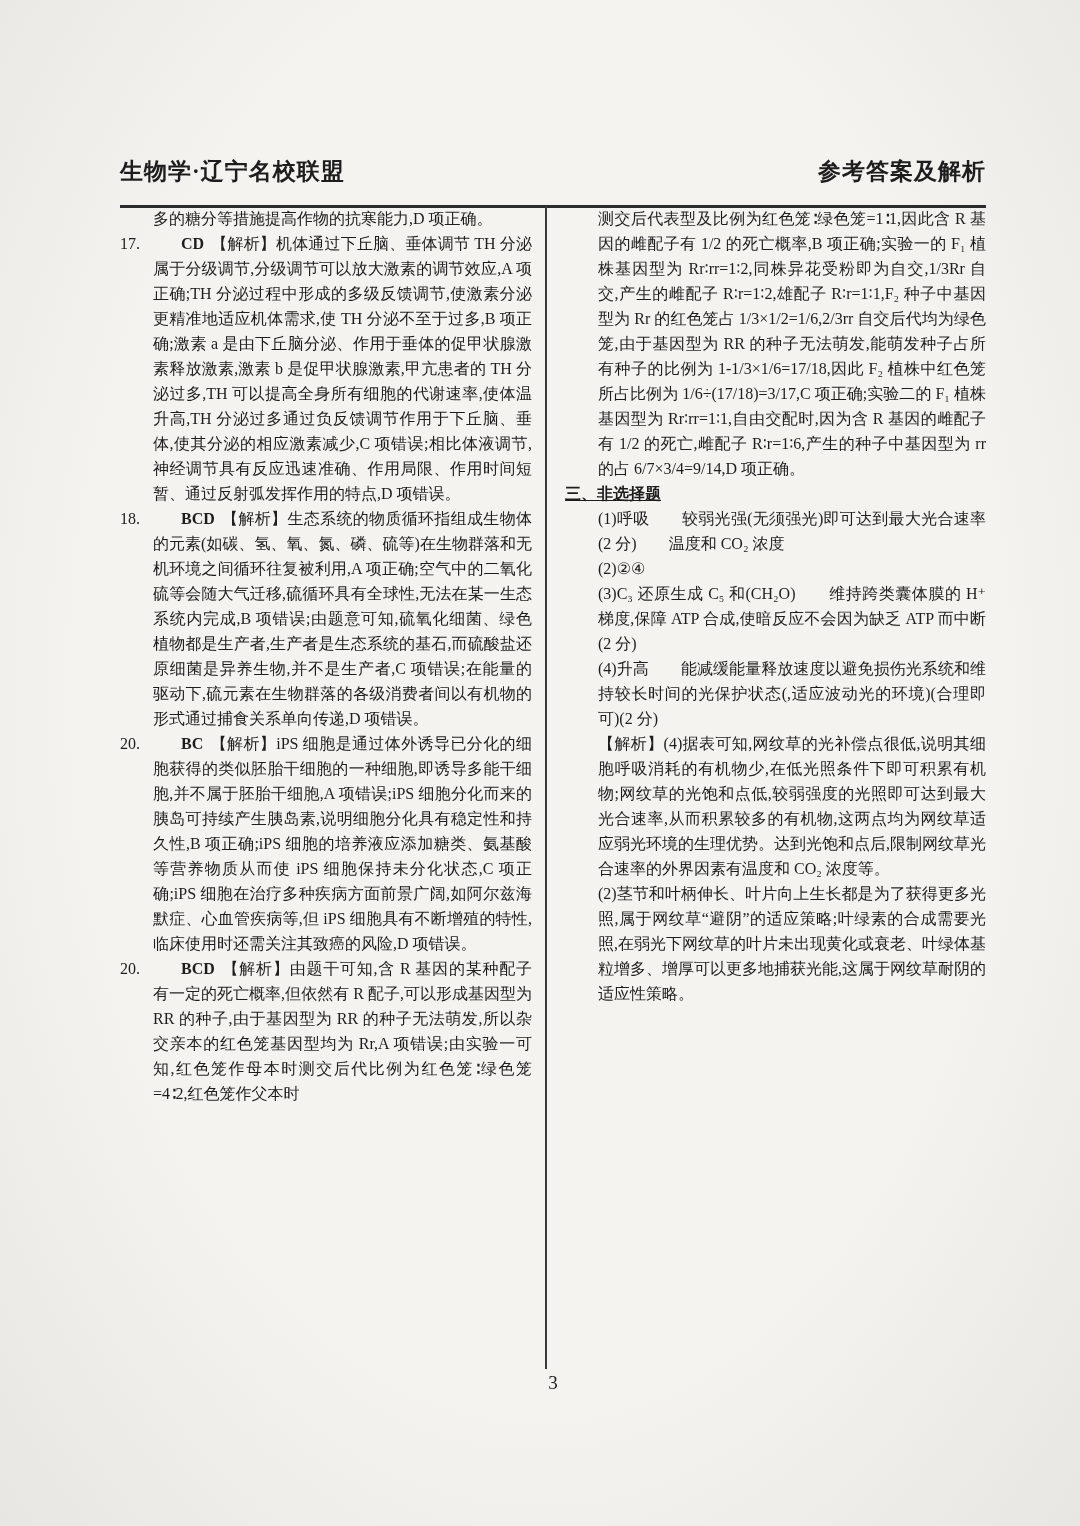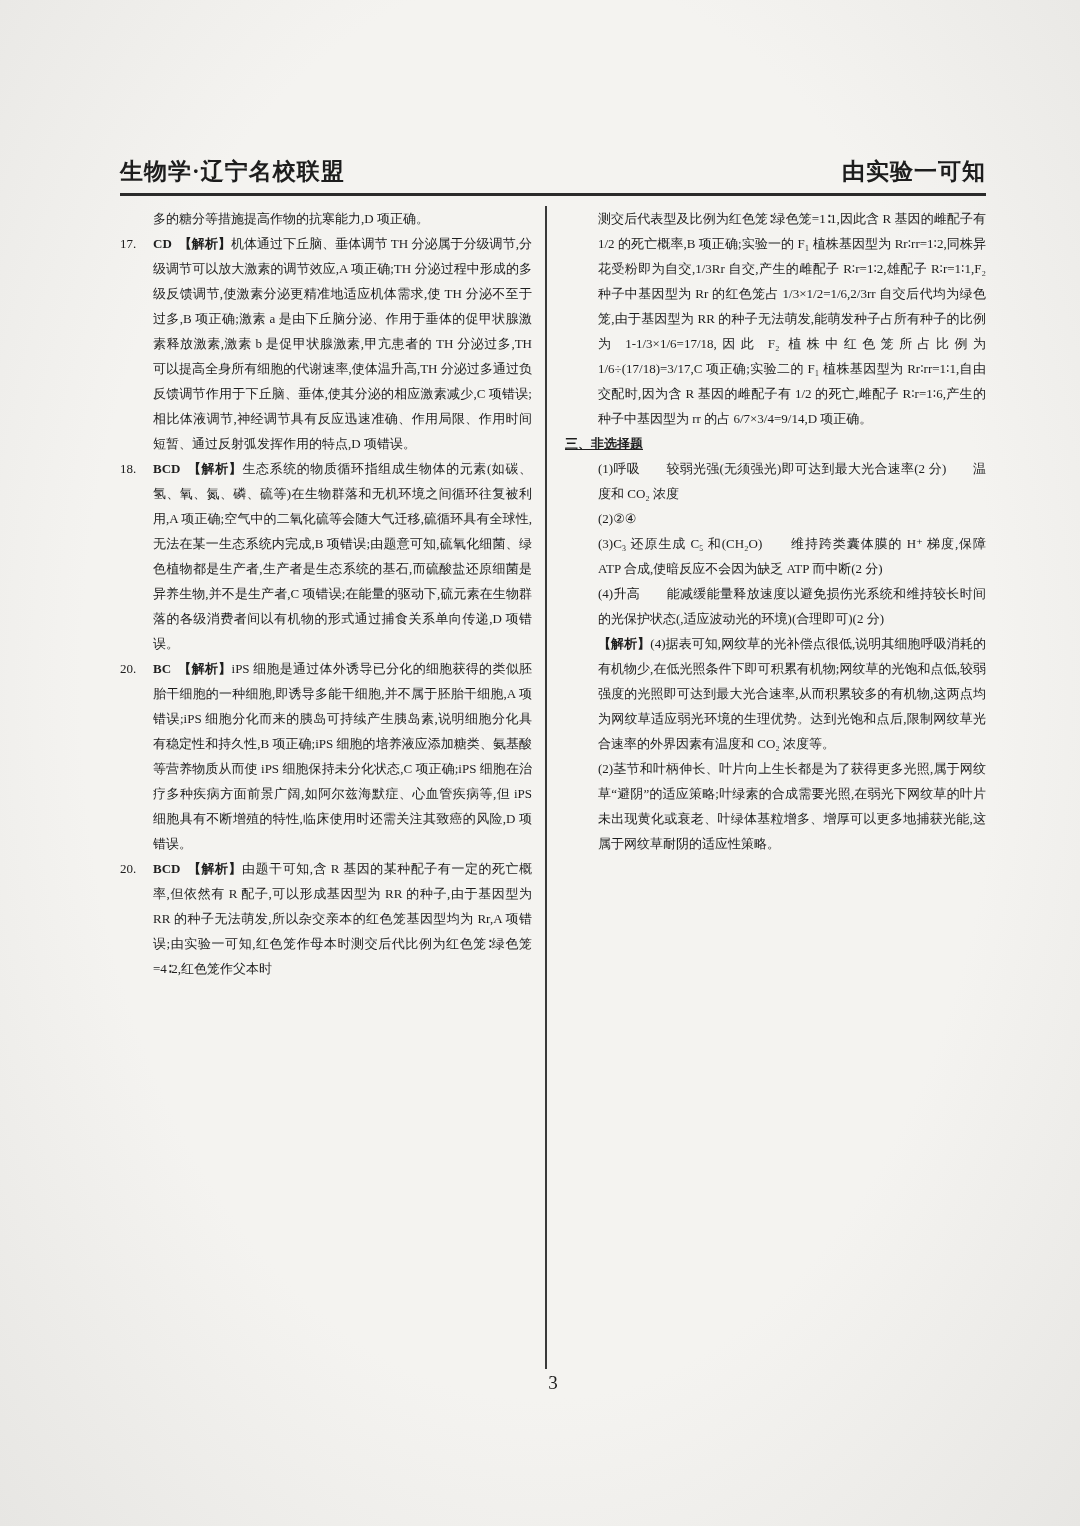--- a/index.html
+++ b/index.html
@@ -9,52 +9,52 @@
     font-family:"Liberation Serif","DejaVu Serif",serif;
   }
   .page{
     position:relative;width:1080px;height:1526px;
     background:radial-gradient(ellipse at 50% 45%, #f4f3f0 60%, #e7e6e3 100%);
     color:#1d1d1d;overflow:hidden;
   }
   .header{
     position:absolute;left:120px;top:156px;width:866px;
     display:flex;justify-content:space-between;align-items:flex-end;
-    border-bottom:3px solid #2b2b2b;padding-bottom:6px;
+    border-bottom:3px solid #2b2b2b;padding-bottom:18px;
     font-size:23px;font-weight:bold;letter-spacing:1px;
   }
   .content{
     position:absolute;left:120px;top:206px;width:866px;
     display:flex;align-items:flex-start;
-    font-size:13px;line-height:25px;
+    font-size:16px;line-height:25px;
   }
   .col-left{width:412px;padding-right:13px;}
   .col-right{flex:1;border-left:2px solid #3a3a3a;padding-left:18px;min-height:1163px;}
   .para, .hang, .sub{text-align:justify;}
   .cont{padding-left:33px;}
   .item{padding-left:33px;}
   .hang{text-indent:-33px;}
   .num{display:inline-block;width:33px;text-indent:0;}
-  .ans{font-weight:bold;margin-right:7px;}
-  .marker{font-weight:bold;}
+  .ans{font-weight:bold;margin-right:7px;margin-left:28px;}
+  .marker{font-weight:normal;}
   .section-title{font-weight:bold;text-decoration:underline;}
   .q-item{padding-left:33px;}
   .footer{
     position:absolute;left:120px;top:1372px;width:866px;
     text-align:center;font-size:19px;
   }
 </style>
 </head>
 <body>
 
 <div class="page">
 
   <div class="header">
     <span>生物学·辽宁名校联盟</span>
-    <span>由实验一可知</span>
+    <span>参考答案及解析</span>
   </div>
 
   <div class="content">
 
     <div class="col-left">
       <div class="para cont">多的糖分等措施提高作物的抗寒能力,D 项正确。</div>
 
       <div class="item">
         <div class="hang">
           <span class="num">17.</span><span class="ans">CD</span><span class="marker">【解析】</span><span class="txt">机体通过下丘脑、垂体调节 TH 分泌属于分级调节,分级调节可以放大激素的调节效应,A 项正确;TH 分泌过程中形成的多级反馈调节,使激素分泌更精准地适应机体需求,使 TH 分泌不至于过多,B 项正确;激素 a 是由下丘脑分泌、作用于垂体的促甲状腺激素释放激素,激素 b 是促甲状腺激素,甲亢患者的 TH 分泌过多,TH 可以提高全身所有细胞的代谢速率,使体温升高,TH 分泌过多通过负反馈调节作用于下丘脑、垂体,使其分泌的相应激素减少,C 项错误;相比体液调节,神经调节具有反应迅速准确、作用局限、作用时间短暂、通过反射弧发挥作用的特点,D 项错误。</span>

